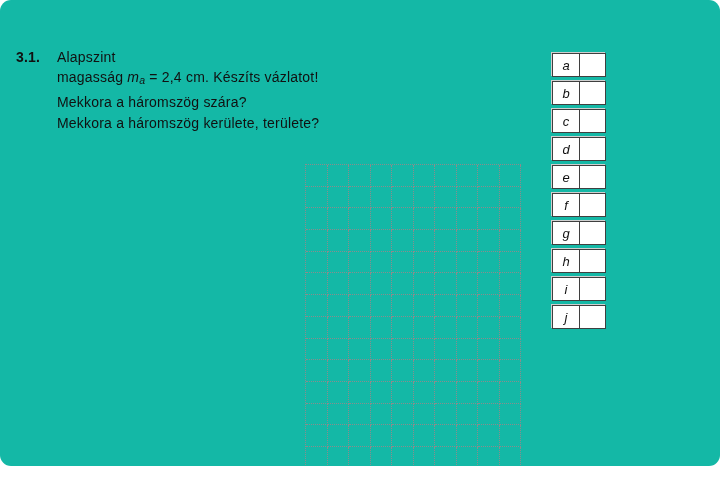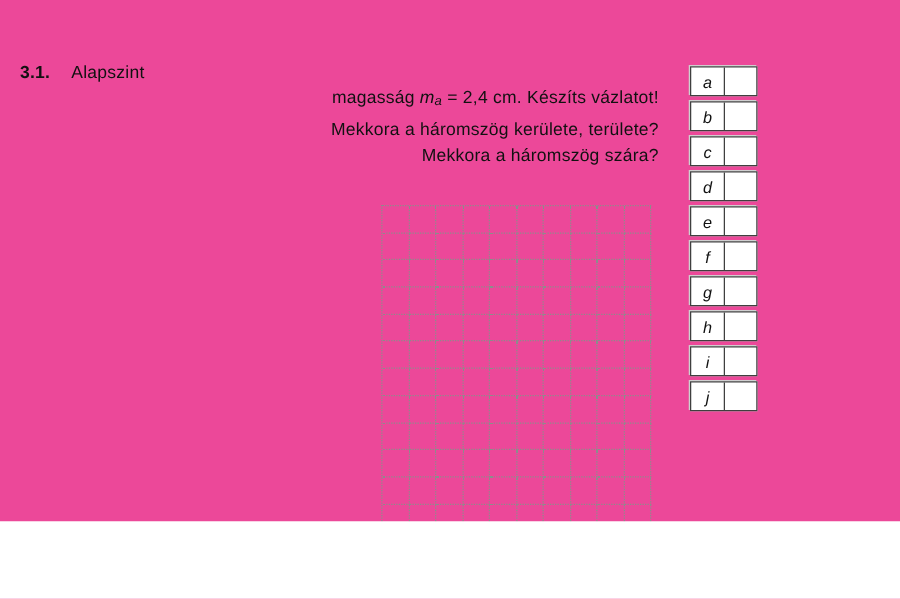--- a/index.html
+++ b/index.html
@@ -4,23 +4,24 @@
 <style>
   html, body { margin: 0; padding: 0; }
   body {
     width: 720px; height: 479px;
     background: #ffffff;
     font-family: "Liberation Sans", sans-serif;
     color: #111111;
   }
   .page {
     position: relative;
-    width: 720px; height: 417px;
-    background: #ec4899;
+    width: 720px; height: 466px;
+    background: #14b8a6;
     overflow: hidden;
+    border-radius: 11px;
   }
 
   
   .problem-number {
     position: absolute;
     left: 16px; top: 47px;
     font-size: 14px; font-weight: bold;
     line-height: 21.5px;
     letter-spacing: 0.2px;
   }
@@ -32,21 +33,21 @@
     letter-spacing: 0.2px;
   }
   .statement-lines {
     position: absolute;
     left: 57px; top: 67px;
     width: 470px;
     font-size: 14px;
     line-height: 21.5px;
     letter-spacing: 0.2px;
   }
-  .statement-line { white-space: pre-wrap; text-align: right; }
+  .statement-line { white-space: pre-wrap; }
   .statement-line.justified {
     text-align: justify;
     text-align-last: justify;
   }
   .seg-normal { font-style: normal; }
   .seg-italic { font-style: italic; }
   .seg-italic-sub {
     font-style: italic;
     font-size: 10.5px;
     vertical-align: -2px;
@@ -96,22 +97,22 @@
 <body>
 
 <div class="page">
 
   <span class="problem-number">3.1.</span>
 
   <span class="level-label">Alapszint</span>
 
   <div class="statement-lines">
       <div class="statement-line"><span class="seg-normal">magasság </span><span class="seg-italic">m</span><span class="seg-italic-sub">a</span><span class="seg-normal"> = 2,4 cm. Készíts vázlatot!</span></div>
+      <div class="statement-line"><span class="seg-normal">Mekkora a háromszög szára?</span></div>
       <div class="statement-line"><span class="seg-normal">Mekkora a háromszög kerülete, területe?</span></div>
-      <div class="statement-line"><span class="seg-normal">Mekkora a háromszög szára?</span></div>
     </div>
 
   <div class="sketch-grid" style="--grid-line: #8c8c8c; grid-template-columns: repeat(10, 21.5px);">
       <div class="grid-cell"></div>
       <div class="grid-cell"></div>
       <div class="grid-cell"></div>
       <div class="grid-cell"></div>
       <div class="grid-cell"></div>
       <div class="grid-cell"></div>
       <div class="grid-cell"></div>

